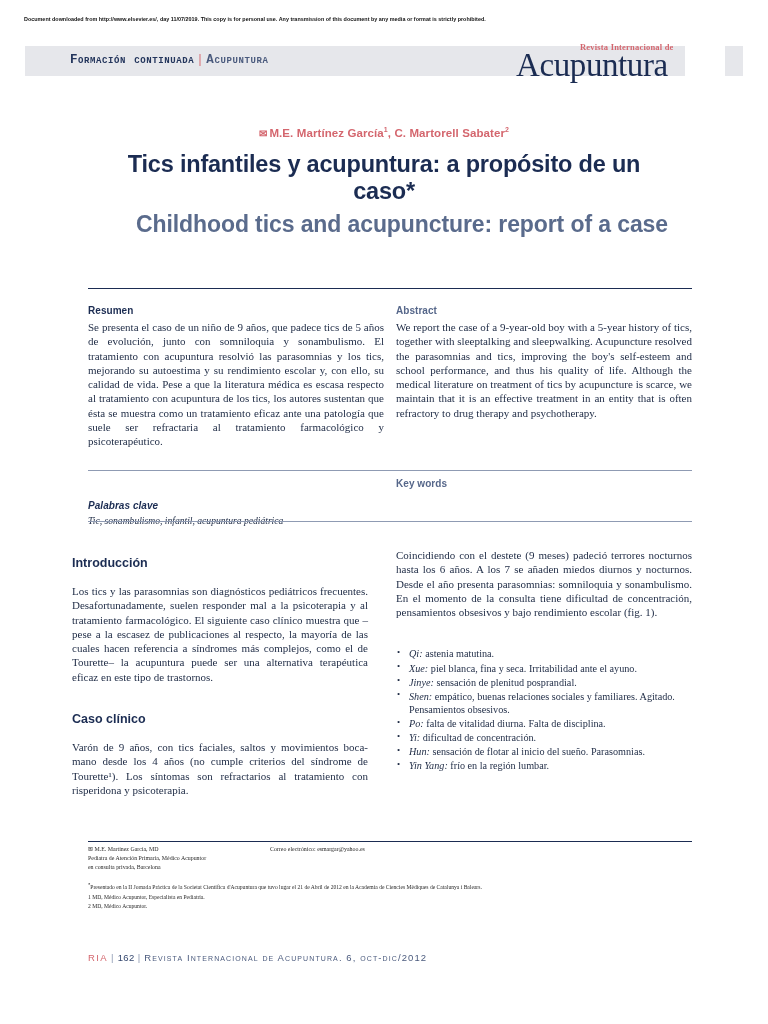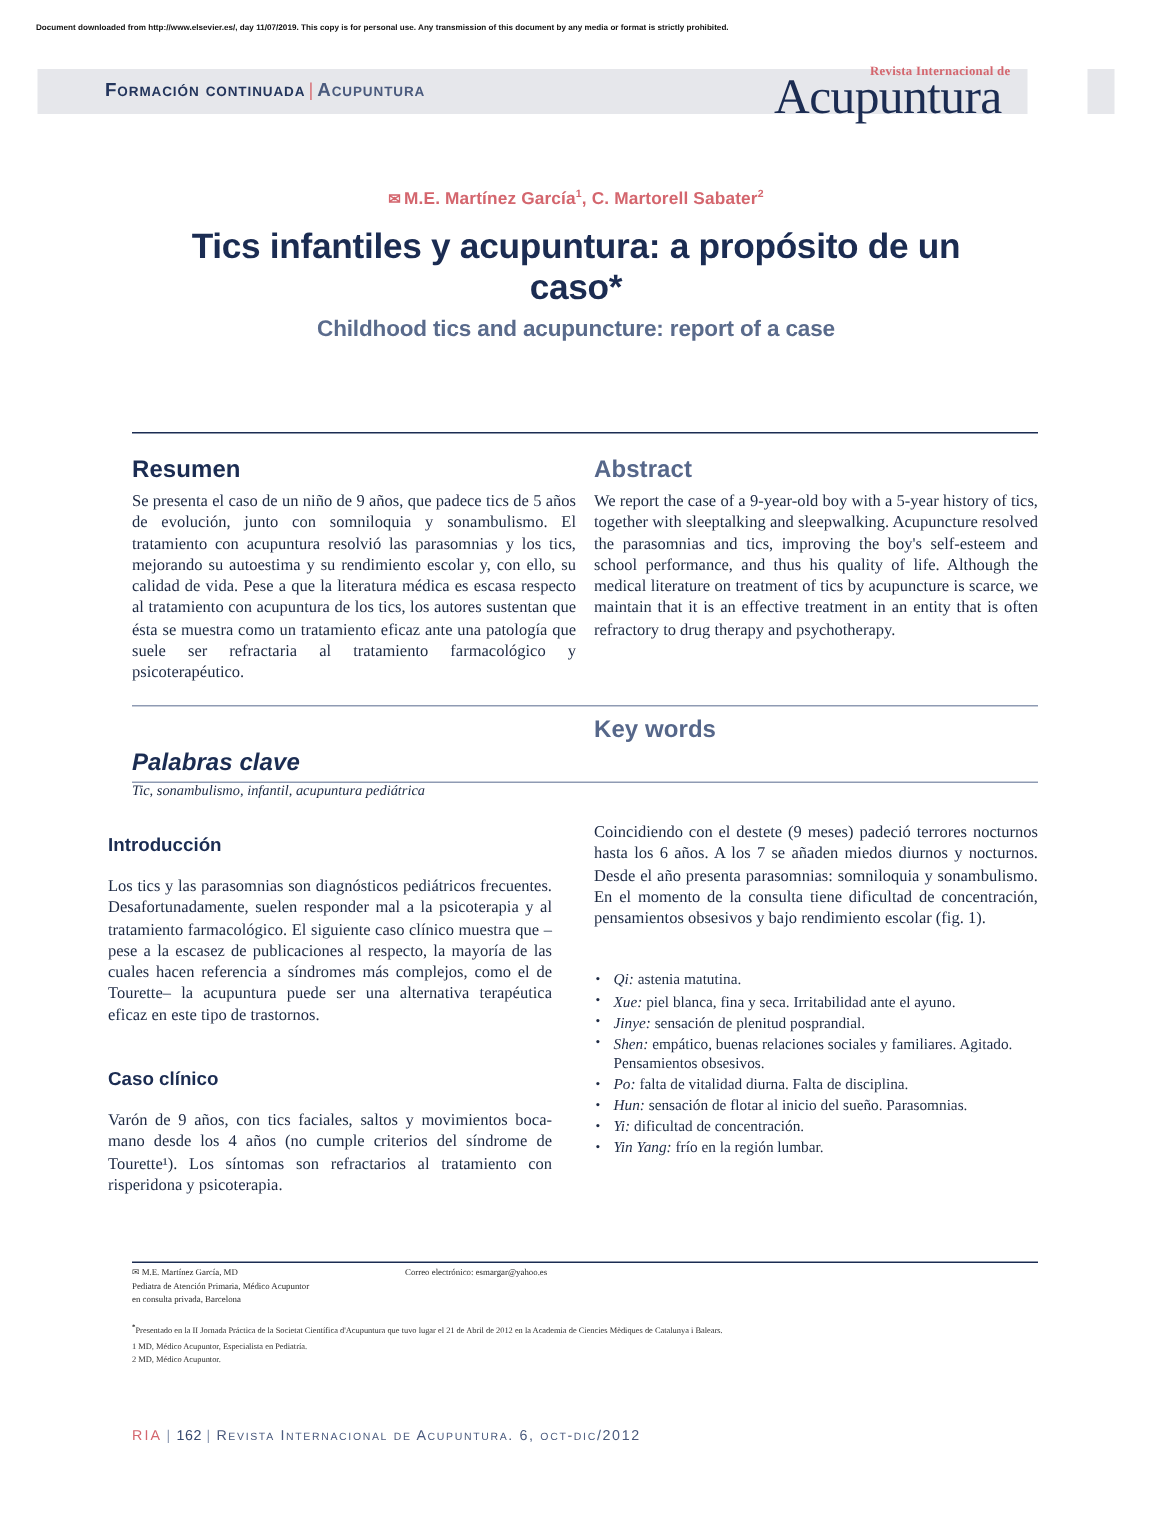--- a/index.html
+++ b/index.html
@@ -52,21 +52,21 @@
     left: 700px;
     top: 0;
     width: 18px;
     height: 30px;
     background: #e6e7eb;
   }
   .section-kicker {
     position: absolute;
     left: 45px;
     top: 7px;
-    font-family: Liberation Sans, sans-serif;
+    font-family: Liberation Mono, monospace;
     font-size: 12.5px;
     font-weight: bold;
     font-variant: small-caps;
     letter-spacing: 0.6px;
     color: #23355c;
     white-space: nowrap;
   }
   .section-kicker .divider {
     color: #d9737a;
     font-weight: normal;
@@ -131,43 +131,44 @@
     font-family: "Liberation Sans", sans-serif;
     font-size: 23.5px;
     font-weight: bold;
     color: #1b2c52;
     line-height: 1.16;
     letter-spacing: -0.2px;
     margin: 0 0 6px 0;
   }
   .title-en {
     font-family: "Liberation Sans", sans-serif;
-    font-size: 15px;
+    font-size: 23px;
     font-weight: bold;
     color: #5a6b8c;
     line-height: 1.18;
     letter-spacing: -0.1px;
     margin: 0;
+    text-align: right;
   }
 
   
   .rule {
     position: absolute;
     background: #1b2c52;
     height: 1.2px;
   }
   .rule.thin { height: 1px; background: #8f9bb3; }
 
   
   .abs-col-left  { position: absolute; left: 88px;  width: 296px; }
   .abs-col-right { position: absolute; left: 396px; width: 296px; }
 
   h2.sec-head {
     font-family: "Liberation Sans", sans-serif;
-    font-size: 16px;
+    font-size: 10px;
     font-weight: bold;
     color: #1b2c52;
     margin: 0 0 4px 0;
     letter-spacing: 0.05px;
   }
   h2.sec-head.muted { color: #56678a; }
 
   p.body {
     font-family: "Liberation Serif", "DejaVu Serif", serif;
     font-size: 11px;
@@ -334,22 +335,22 @@
 
 <div class="body-col-right">
   <p class="body">Coincidiendo con el destete (9 meses) padeció terrores nocturnos hasta los 6 años. A los 7 se añaden miedos diurnos y nocturnos. Desde el año presenta parasomnias: somniloquia y sonambulismo. En el momento de la consulta tiene dificultad de concentración, pensamientos obsesivos y bajo rendimiento escolar (fig. 1).</p>
   <div class="spacer-28"></div>
   <ul class="criteria" id="criteria-list">
       <li><i>Qi:</i><span> astenia matutina.</span></li>
       <li><i>Xue:</i><span> piel blanca, fina y seca. Irritabilidad ante el ayuno.</span></li>
       <li><i>Jinye:</i><span> sensación de plenitud posprandial.</span></li>
       <li><i>Shen:</i><span> empático, buenas relaciones sociales y familiares. Agitado. Pensamientos obsesivos.</span></li>
       <li><i>Po:</i><span> falta de vitalidad diurna. Falta de disciplina.</span></li>
+      <li><i>Yi:</i><span> dificultad de concentración.</span></li>
       <li><i>Hun:</i><span> sensación de flotar al inicio del sueño. Parasomnias.</span></li>
-      <li><i>Yi:</i><span> dificultad de concentración.</span></li>
       <li><i>Yin Yang:</i><span> frío en la región lumbar.</span></li>
     </ul>
 </div>
 
 <div class="rule" style="left:88px; top:841px; width:604px;"></div>
 
 <div class="footnotes">
   <div class="fn-contact">
     <span>✉</span>
     <span>M.E. Martínez García, MD</span><br>

